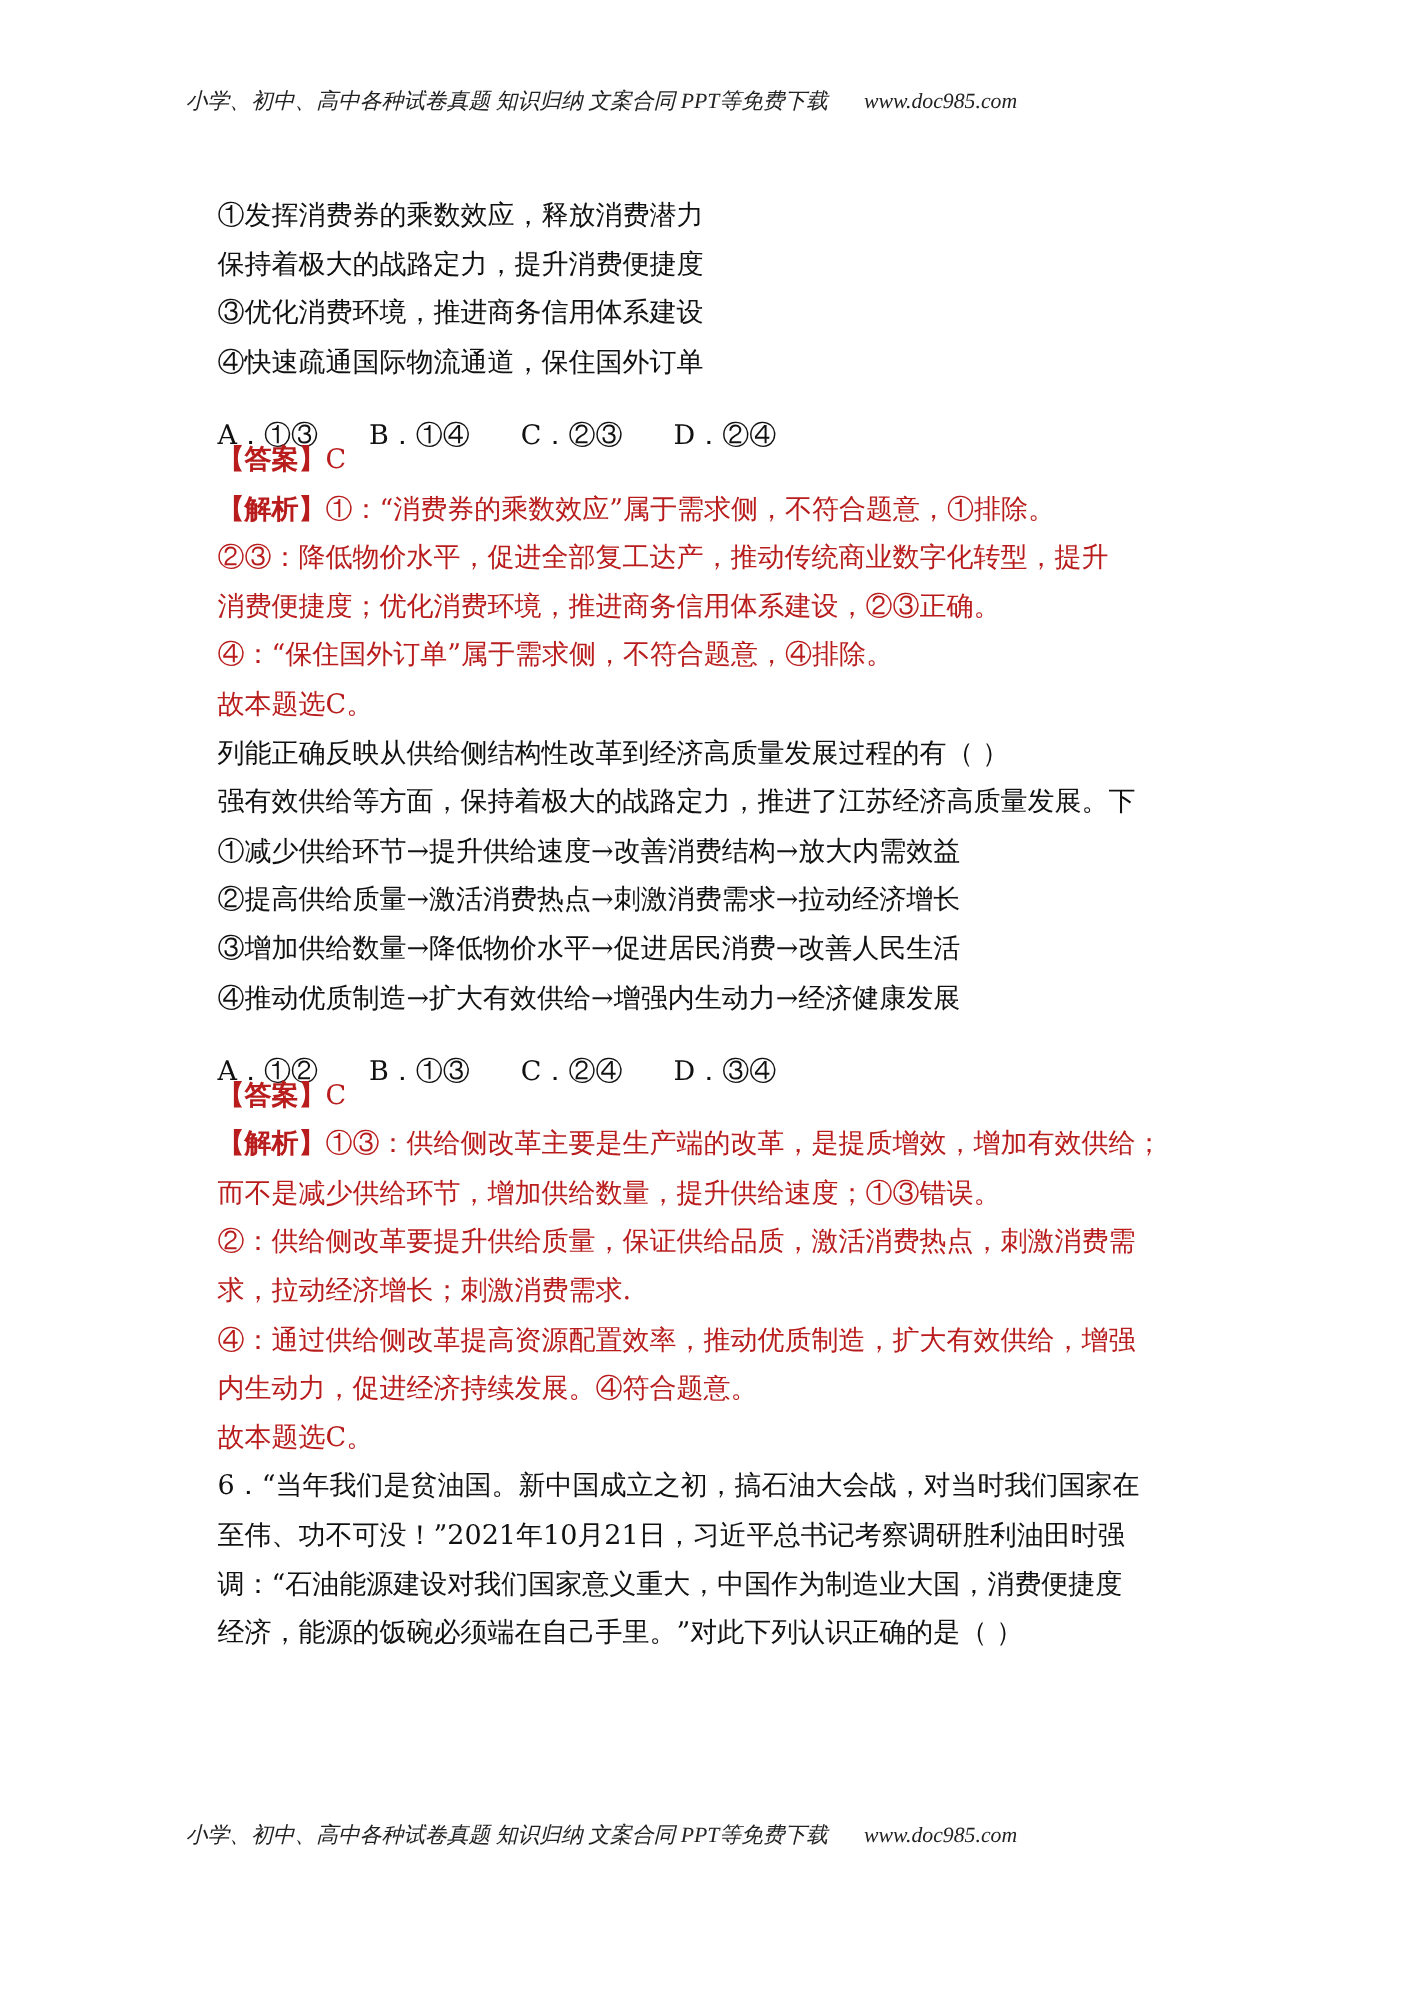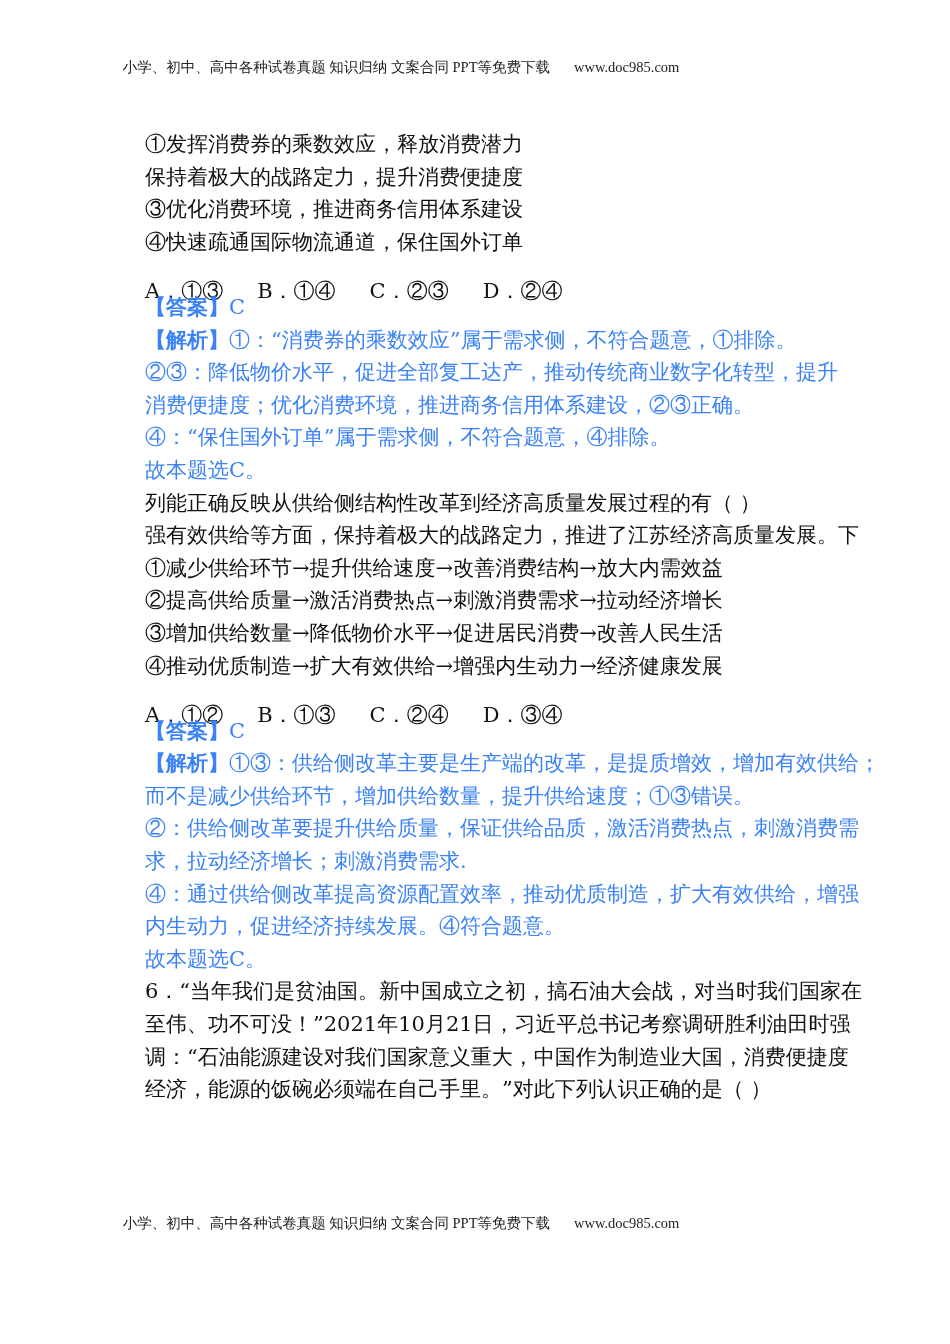--- a/index.html
+++ b/index.html
@@ -5,31 +5,32 @@
     html, body { margin: 0; padding: 0; background: #ffffff; }
     body {
       width: 950px; height: 1344px; position: relative; overflow: hidden;
       font-family: "DejaVu Serif", "Liberation Serif", serif;
       color: #111111;
     }
     .page-header, .page-footer {
       position: absolute; left: 0; width: 802px;
       font-size: 14.5px; color: #222; text-align: center;
       font-family: "Liberation Serif", "DejaVu Serif", serif;
+      font-style: italic;
     }
     .page-header { top: 58px; }
     .page-footer { top: 1214px; }
     .page-header .site, .page-footer .site { margin-left: 24px; }
     .content {
       position: absolute; left: 145px; top: 128px; width: 670px;
     }
     .line {
-      font-size: 21px; line-height: 32.6px; height: 32.6px; white-space: nowrap;
+      font-size: 18px; line-height: 32.6px; height: 32.6px; white-space: nowrap;
     }
-    .red { color: #3b82f6; }
+    .red { color: #b91c1c; }
     .opts span { display: inline-block; margin-right: 34px; margin-top: 17px; }
     .bracket { font-weight: bold; }
   </style>
 </head>
 <body>
 
 <div class="page-header">
   <span>小学、初中、高中各种试卷真题 知识归纳 文案合同 PPT等免费下载</span><span class="site">www.doc985.com</span>
 </div>
 

